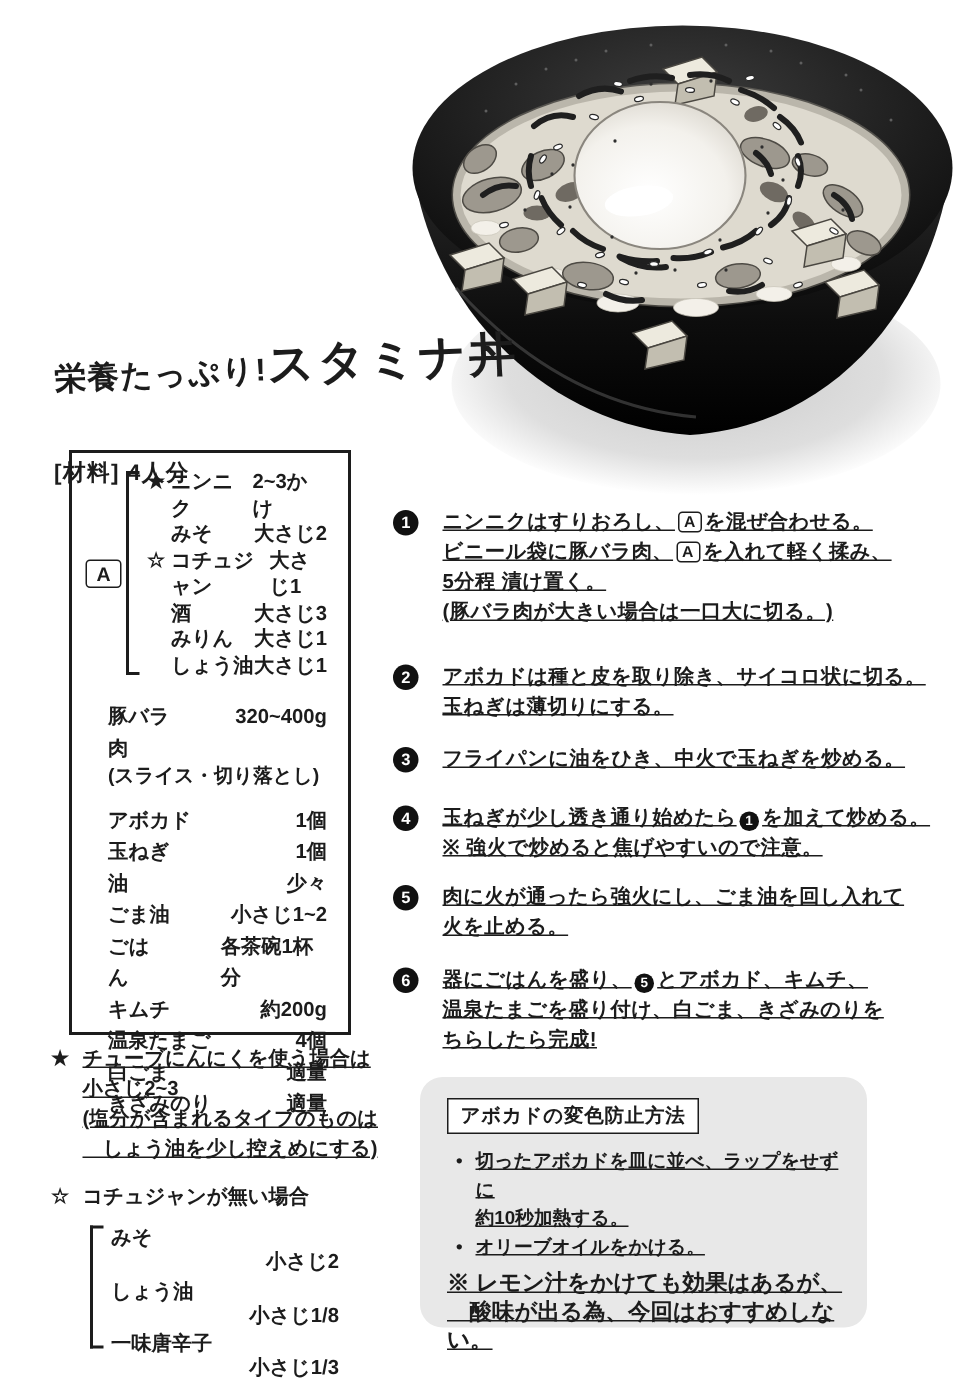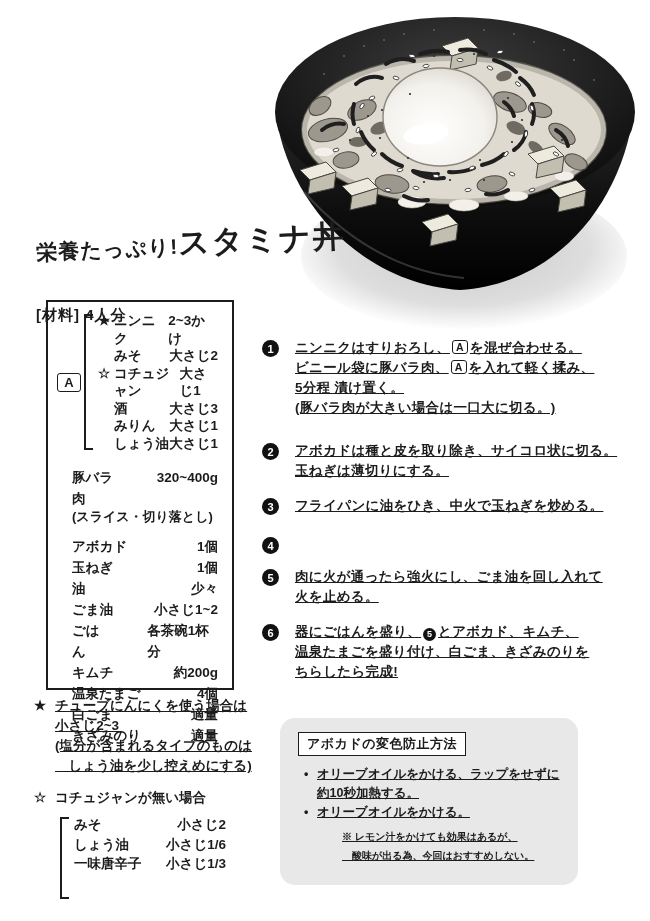--- a/index.html
+++ b/index.html
@@ -38,21 +38,21 @@
   
   .star-note{position:absolute;left:34px;top:696px;display:flex;font-size:13.5px;line-height:20px;font-weight:600;}
   .marker{width:21px;flex:none;}
   .note-lines,.step-lines,.b-text,.tip-note{white-space:pre-line;text-decoration:underline;}
   .sub-note{position:absolute;left:34px;top:788px;font-size:13.5px;font-weight:600;}
   .sub-head{display:flex;line-height:20px;}
   .sub-group{display:flex;margin-top:7px;margin-left:24px;}
   .b2{height:78px;}
   .sub-rows{width:152px;}
   .sub-row{display:flex;line-height:19.5px;}
-  .sub-qty{margin-left:auto;}
+  .sub-qty{margin-left:auto;margin-top:16px;}
 
   
   .steps{position:absolute;left:260px;top:338px;width:386px;}
   .step{display:flex;}
   .step:nth-child(1){margin-bottom:23px;}
   .step:nth-child(2){margin-bottom:15px;}
   .step:nth-child(3){margin-bottom:19px;}
   .step:nth-child(4){margin-bottom:13px;}
   .step:nth-child(5){margin-bottom:15px;}
   .step-num{width:17px;height:17px;border-radius:50%;background:#111;color:#fff;flex:none;
@@ -66,21 +66,21 @@
         font-size:10.5px;line-height:12px;font-weight:700;margin:0 2px;vertical-align:1px;}
 
   
   .tip-box{position:absolute;left:280px;top:718px;width:298px;height:167px;background:#e8e8e8;
            border-radius:15px;padding:14px 14px 0 18px;box-sizing:border-box;}
   .tip-title{display:inline-block;background:#ffffff;border:1.6px solid #1c1c1c;padding:2px 8px;
              font-size:13px;font-weight:700;letter-spacing:0.5px;}
   .tip-bullets{margin-top:9px;}
   .bullet{display:flex;font-size:12.5px;line-height:19px;font-weight:600;padding-left:6px;}
   .b-dot{width:13px;flex:none;}
-  .tip-note{margin-top:5px;font-size:10px;line-height:19px;font-weight:600;margin-left:44px;}
+  .tip-note{margin-top:5px;font-size:15px;line-height:19px;font-weight:600;}
 </style>
 </head>
 <body>
 
 <div class="page">
 
   <div class="illustration">
     <svg viewBox="0 0 378 320" width="378" height="320">
       <defs>
         <radialGradient id="shG" cx="50%" cy="45%" r="55%">
@@ -422,21 +422,21 @@
       <div class="sub-rows">
 
           <div class="sub-row">
             <span>みそ</span>
             <span class="sub-qty">小さじ2</span>
           </div>
 
 
           <div class="sub-row">
             <span>しょう油</span>
-            <span class="sub-qty">小さじ1/6</span>
+            <span class="sub-qty">小さじ1/8</span>
           </div>
 
           <div class="sub-row">
             <span>一味唐辛子</span>
             <span class="sub-qty">小さじ1/3</span>
           </div>
         </div>
     </div>
   </div>
 
@@ -456,20 +456,22 @@
 玉ねぎは薄切りにする。</div>
       </div>
 
       <div class="step">
         <span class="step-num">3</span>
         <div class="step-lines">フライパンに油をひき、中火で玉ねぎを炒める。</div>
       </div>
 
       <div class="step">
         <span class="step-num">4</span>
+        <div class="step-lines">玉ねぎが少し透き通り始めたら<span class="cnum">1</span>を加えて炒める。
+※ 強火で炒めると焦げやすいので注意。</div>
       </div>
 
       <div class="step">
         <span class="step-num">5</span>
         <div class="step-lines">肉に火が通ったら強火にし、ごま油を回し入れて
 火を止める。</div>
       </div>
 
       <div class="step">
         <span class="step-num">6</span>
@@ -478,21 +480,21 @@
 ちらしたら完成!</div>
       </div>
     </div>
 
   <div class="tip-box">
     <div class="tip-title">アボカドの変色防止方法</div>
     <div class="tip-bullets">
 
         <div class="bullet">
           <span class="b-dot">•</span>
-          <div class="b-text">オリーブオイルをかける、ラップをせずに
+          <div class="b-text">切ったアボカドを皿に並べ、ラップをせずに
 約10秒加熱する。</div>
         </div>
 
         <div class="bullet">
           <span class="b-dot">•</span>
           <div class="b-text">オリーブオイルをかける。</div>
         </div>
       </div>
     <div class="tip-note">※ レモン汁をかけても効果はあるが、
 　酸味が出る為、今回はおすすめしない。</div>

